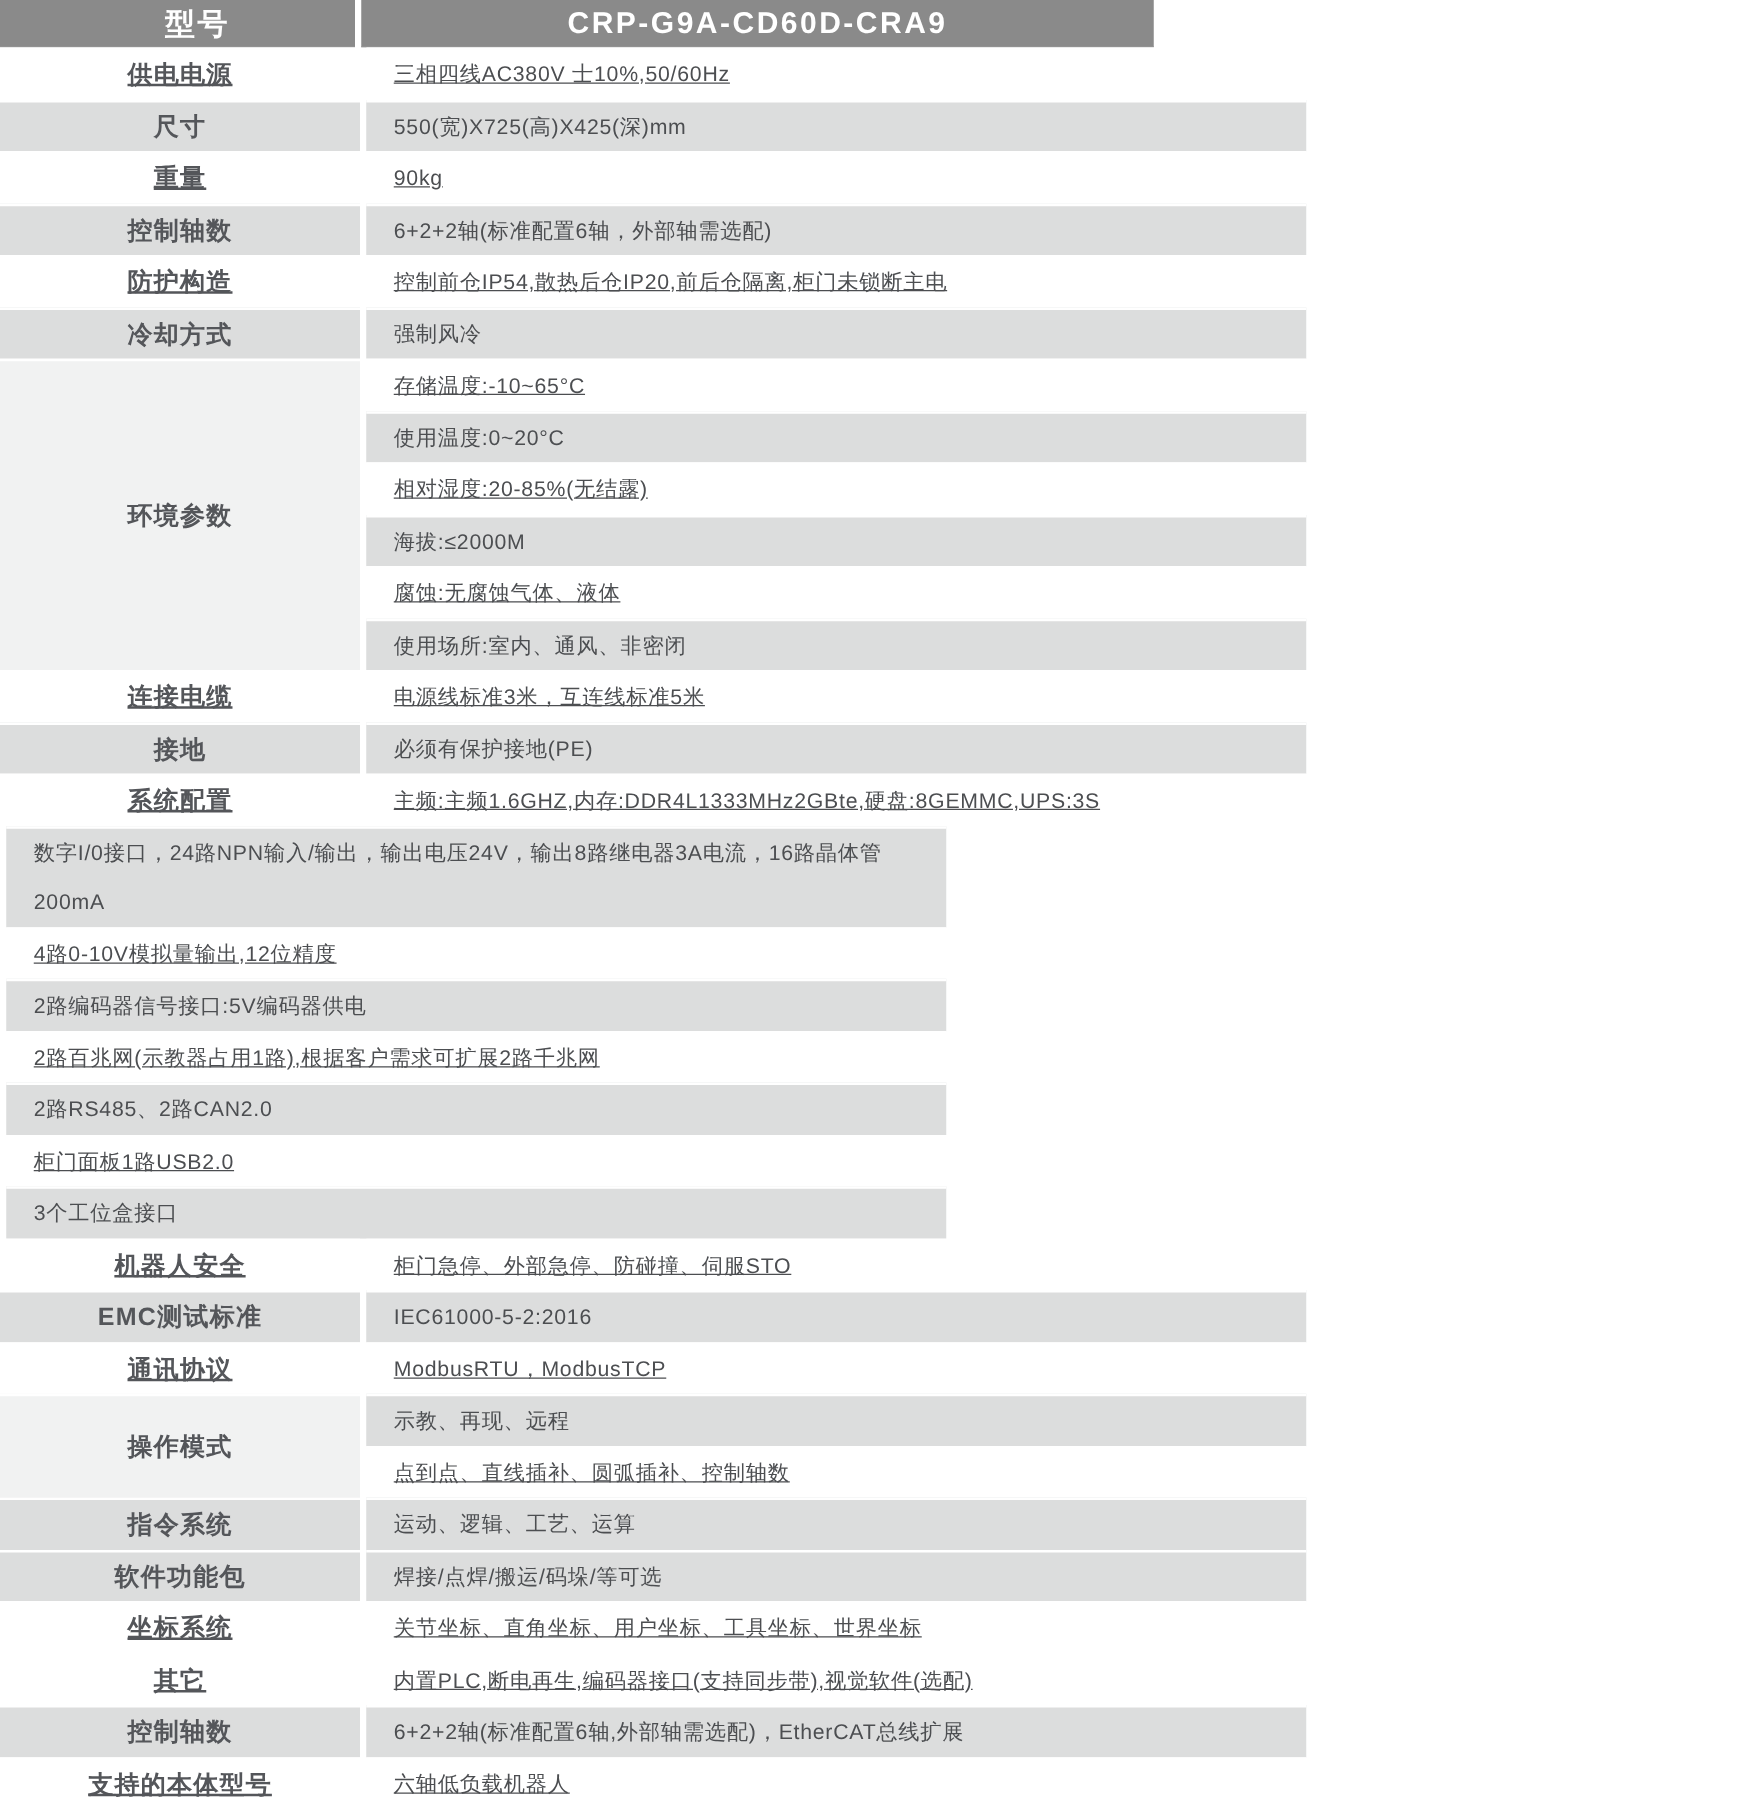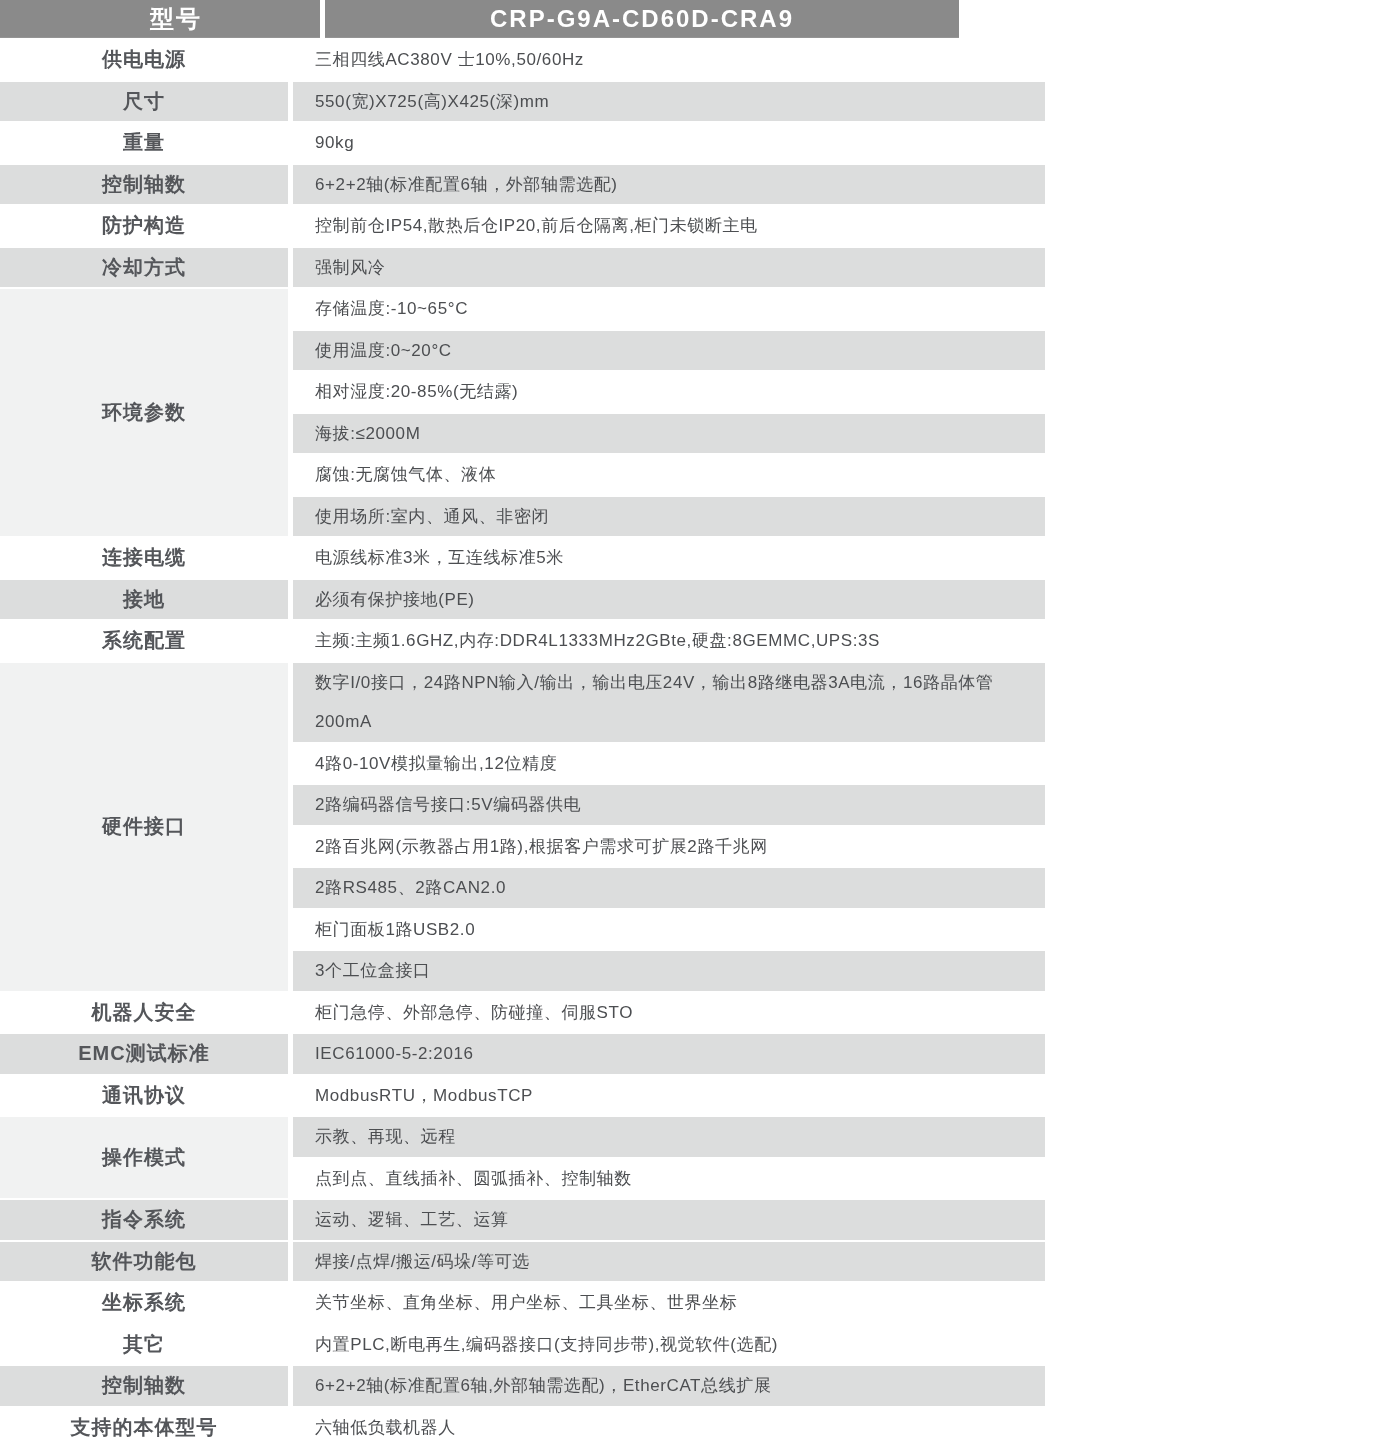--- a/index.html
+++ b/index.html
@@ -26,21 +26,21 @@
     color: #ffffff;
     font-weight: bold;
     font-size: 24px;
     letter-spacing: 2px;
     display: flex;
     align-items: center;
     justify-content: center;
     box-sizing: border-box;
     border-bottom: 1px solid #949494;
   }
-  .hdr-label { width: 320px; padding-left: 32px; }
+  .hdr-label { width: 284px; padding-left: 32px; }
   .hdr-value { width: 634px; }
   .col-gap { width: 5px; background: #ffffff; flex-shrink: 0; }
   
   .row { display: flex; }
   .label-cell {
     width: 288px;
     flex-shrink: 0;
     display: flex;
     align-items: center;
     justify-content: center;
@@ -62,21 +62,21 @@
     border-top: 2px solid #ffffff;
     line-height: 39.5px;
     min-height: 41.5px;
     padding-left: 22px;
     padding-right: 6px;
     font-size: 17px;
     letter-spacing: 0.6px;
     color: var(--value-color);
   }
   .shade-gray { background: var(--alt-bg); }
-  .shade-white { background: #ffffff; }
+  .shade-white { background: #ffffff; text-decoration: underline; }
   .label-merged { background: var(--merged-bg); text-align: right; }
 </style>
 </head>
 <body>
 
 <div class="spec-table" style="--header-bg: #8a8a8a; --alt-bg: #dcdddd; --merged-bg: #f1f2f2; --label-color: #54565a; --value-color: #4c4e51;">
   <div class="hdr-row">
     <div class="hdr-cell hdr-label">型号</div>
     <div class="col-gap"></div>
     <div class="hdr-cell hdr-value">CRP-G9A-CD60D-CRA9</div>
@@ -151,21 +151,20 @@
         </div>
       </div>
       <div class="row">
         <div class="label-cell shade-white">系统配置</div>
         <div class="col-gap"></div>
         <div class="value-col">
           <div class="vrow shade-white">主频:主频1.6GHZ,内存:DDR4L1333MHz2GBte,硬盘:8GEMMC,UPS:3S</div>
         </div>
       </div>
       <div class="row">
-        <div class="label-cell label-merged">硬件接口</div>
         <div class="col-gap"></div>
         <div class="value-col">
           <div class="vrow shade-gray">数字I/0接口，24路NPN输入/输出，输出电压24V，输出8路继电器3A电流，16路晶体管200mA</div>
           <div class="vrow shade-white">4路0-10V模拟量输出,12位精度</div>
           <div class="vrow shade-gray">2路编码器信号接口:5V编码器供电</div>
           <div class="vrow shade-white">2路百兆网(示教器占用1路),根据客户需求可扩展2路千兆网</div>
           <div class="vrow shade-gray">2路RS485、2路CAN2.0</div>
           <div class="vrow shade-white">柜门面板1路USB2.0</div>
           <div class="vrow shade-gray">3个工位盒接口</div>
         </div>

